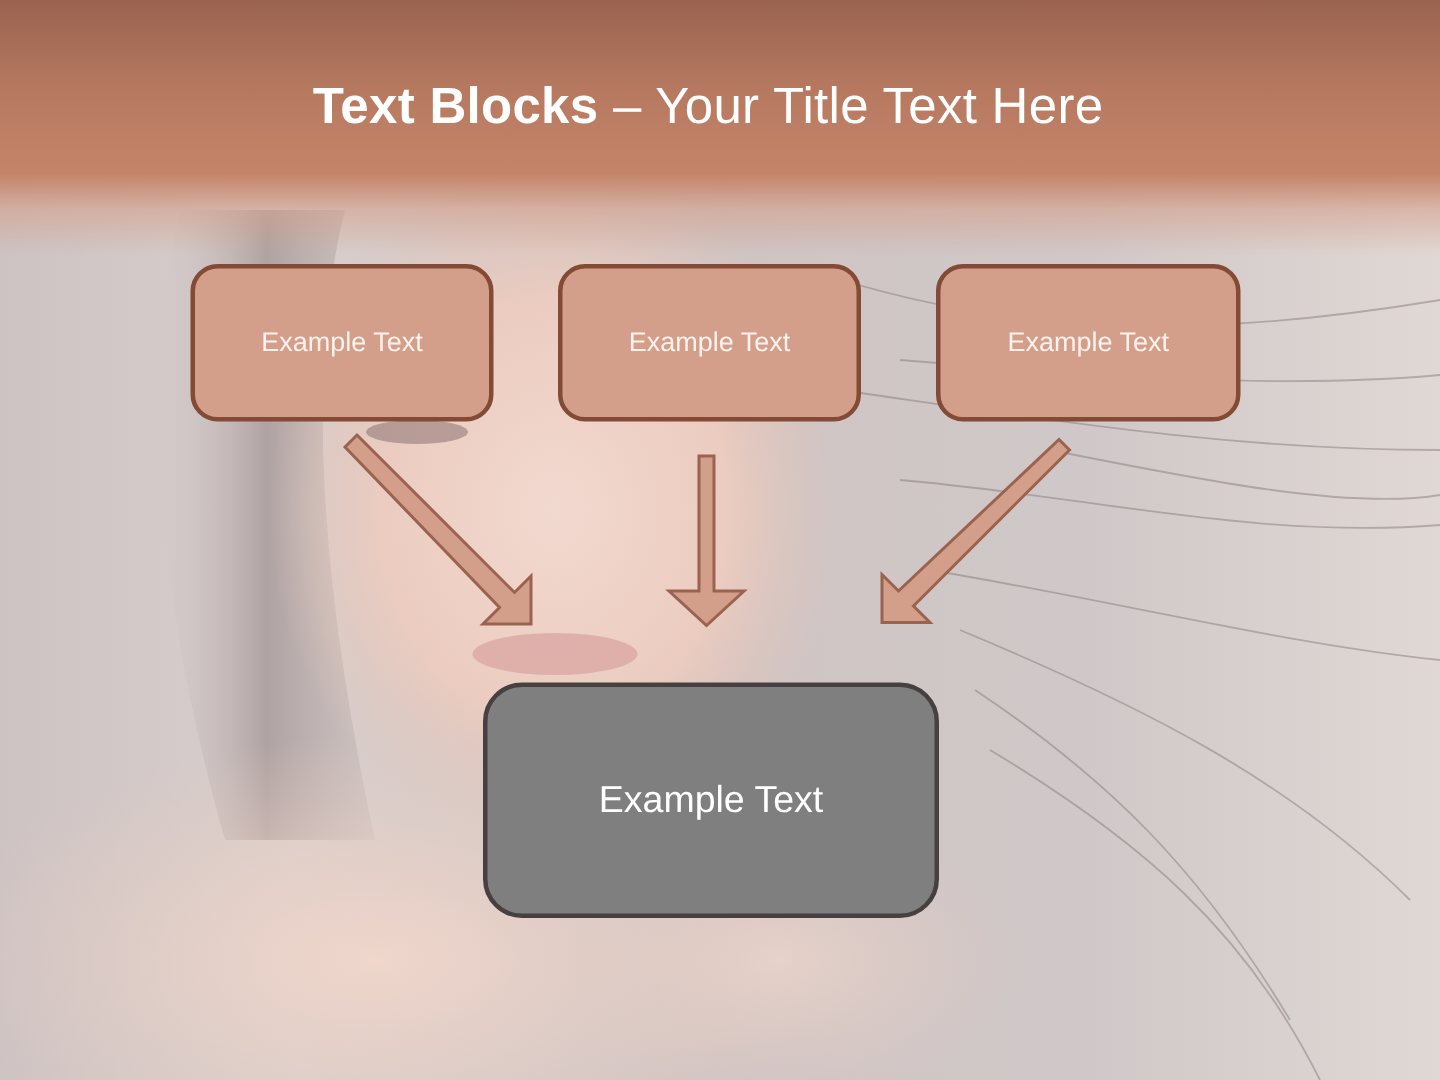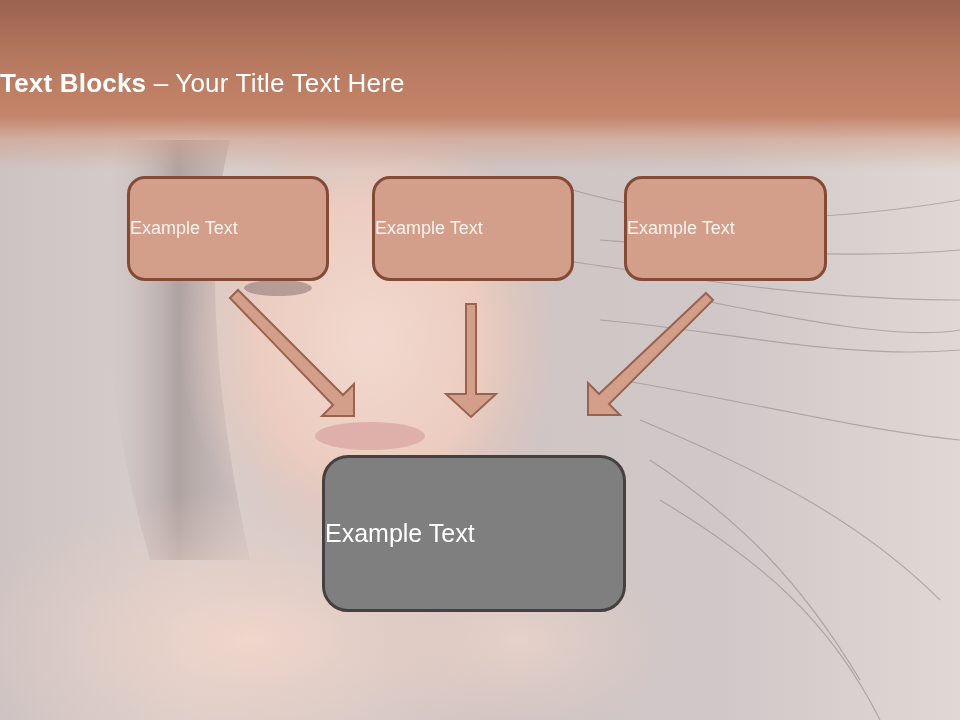--- a/index.html
+++ b/index.html
@@ -3,24 +3,24 @@
   <meta charset="utf-8">
   <style>
     html, body { margin: 0; padding: 0; }
     body { width: 960px; height: 720px; overflow: hidden; position: relative;
       font-family: "Liberation Sans", "DejaVu Sans", sans-serif; }
     .slide { position: absolute; left: 0; top: 0; width: 960px; height: 720px; overflow: hidden;
       background: linear-gradient(90deg, #cdc3c3 0%, #d8cfcd 20%, #cfc4c4 50%, #d0c8c8 75%, #e0d8d4 100%); }
     .bg-photo { position: absolute; left: 0; top: 0; width: 960px; height: 720px; }
     .header-band { position: absolute; left: 0; top: 0; width: 960px; height: 170px;
       background: linear-gradient(180deg, #9a6350 0%, #b67960 35%, #c48469 68%, rgba(212,160,140,0.6) 82%, rgba(230,210,200,0) 100%); }
-    .title { position: absolute; left: 0; top: 52px; width: 944px; 
-      color: #ffffff; font-size: 26px; letter-spacing: 0.2px; margin-top: 16px; }
+    .title { position: absolute; left: 0; top: 52px; width: 944px; text-align: center;
+      color: #ffffff; font-size: 34px; letter-spacing: 0.2px; }
     .title .bold { font-weight: bold; }
-    .box { position: absolute; box-sizing: border-box; display: flex; align-items: center; justify-content: flex-start;
+    .box { position: absolute; box-sizing: border-box; display: flex; align-items: center; justify-content: center;
       color: #fbf2ee; font-size: 18px; border-radius: 18px; }
     .box.top { background: #d49f8a; border: 3px solid #834a36; height: 105px; }
     .box.main { background: #7f7f7f; border: 3px solid #474040; left: 322px; top: 455px; width: 304px; height: 157px;
       border-radius: 26px; font-size: 25px; color: #ffffff; }
     .arrows { position: absolute; left: 0; top: 0; width: 960px; height: 720px; pointer-events: none; }
   </style>
 </head>
 <body>
 
 <div class="slide">

